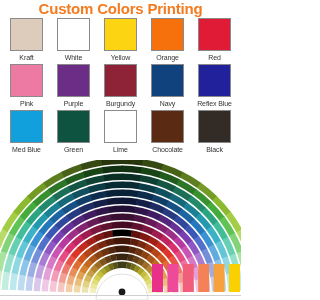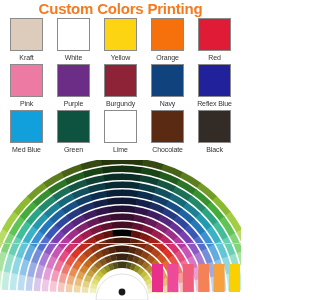--- a/index.html
+++ b/index.html
@@ -9,21 +9,21 @@
   }
   body {
     width: 241px;
     height: 300px;
     overflow: hidden;
     font-family: "Liberation Sans", sans-serif;
     position: relative;
   }
   #page {
     width: 241px;
-    height: 244px;
+    height: 296px;
     position: relative;
     background: #ffffff;
     box-sizing: border-box;
   }
   
   #title {
     position: absolute;
     top: 0px;
     left: 0;
     width: 241px;

